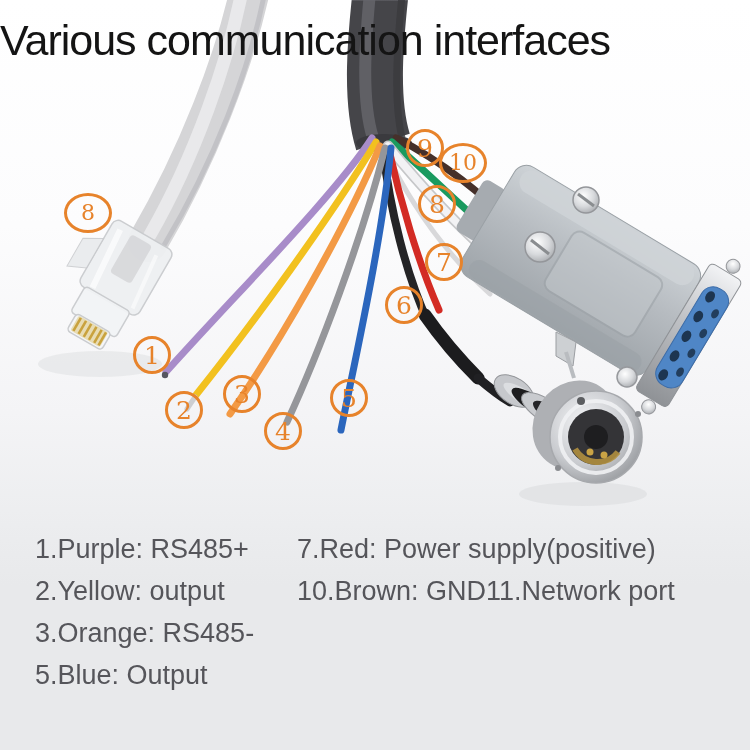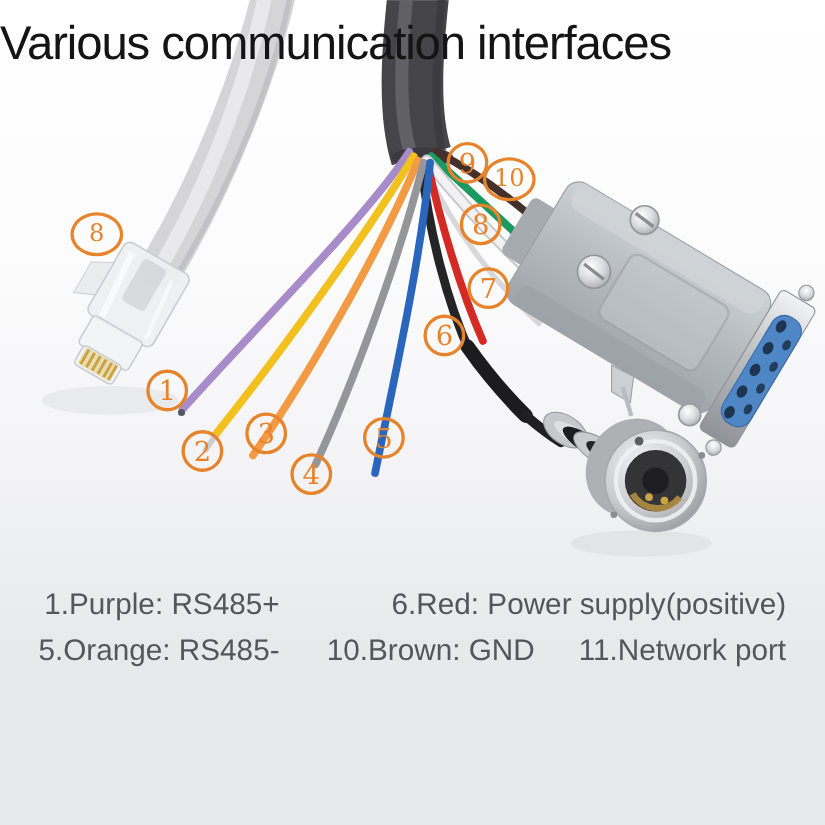--- a/index.html
+++ b/index.html
@@ -25,23 +25,22 @@
     display:flex;align-items:center;justify-content:center;line-height:1;
   }
   .marker-wide{width:48px;height:40px;font-size:22px;}
   .legend{position:absolute;left:0;top:528px;width:750px;z-index:3;}
   .legend-col{position:absolute;top:0;}
   .col-left{left:35px;}
   .col-right{left:297px;}
   .legend-row{
     height:42px;line-height:42px;font-size:27px;color:var(--legend-text);
     white-space:nowrap;
-    text-align:right;
-  }
-  .network-gap{margin-left:40px;}
+  }
+  .network-gap{}
 </style>
 </head>
 <body>
 
 <div class="stage">
 
   <svg class="photo-svg" width="750" height="524" viewBox="0 0 750 524">
     <defs>
       <linearGradient id="hoodG" x1="0" y1="0" x2="0" y2="1">
         <stop offset="0" stop-color="#ced3d7"></stop>
@@ -184,23 +183,25 @@
   <div class="marker" style="left:385px;top:286px;">6</div>
   <div class="marker" style="left:425px;top:243px;">7</div>
   <div class="marker" style="left:418px;top:185px;">8</div>
   <div class="marker" style="left:406px;top:129px;">9</div>
   <div class="marker marker-wide" style="left:439px;top:143px;">10</div>
   <div class="marker marker-wide" style="left:64px;top:193px;">8</div>
 
   <div class="legend">
     <div class="legend-col col-left">
       <div class="legend-row">1.Purple: RS485+</div>
-      <div class="legend-row">5.Orange: RS485-</div>
+      <div class="legend-row">2.Yellow: output</div>
+      <div class="legend-row">3.Orange: RS485-</div>
+      <div class="legend-row">5.Blue: Output</div>
     </div>
     <div class="legend-col col-right">
-      <div class="legend-row">6.Red: Power supply(positive)</div>
+      <div class="legend-row">7.Red: Power supply(positive)</div>
       <div class="legend-row">
         <span>10.Brown: GND</span><span class="network-gap">11.Network port</span>
       </div>
     </div>
   </div>
 
 </div>
 
 </body></html>

